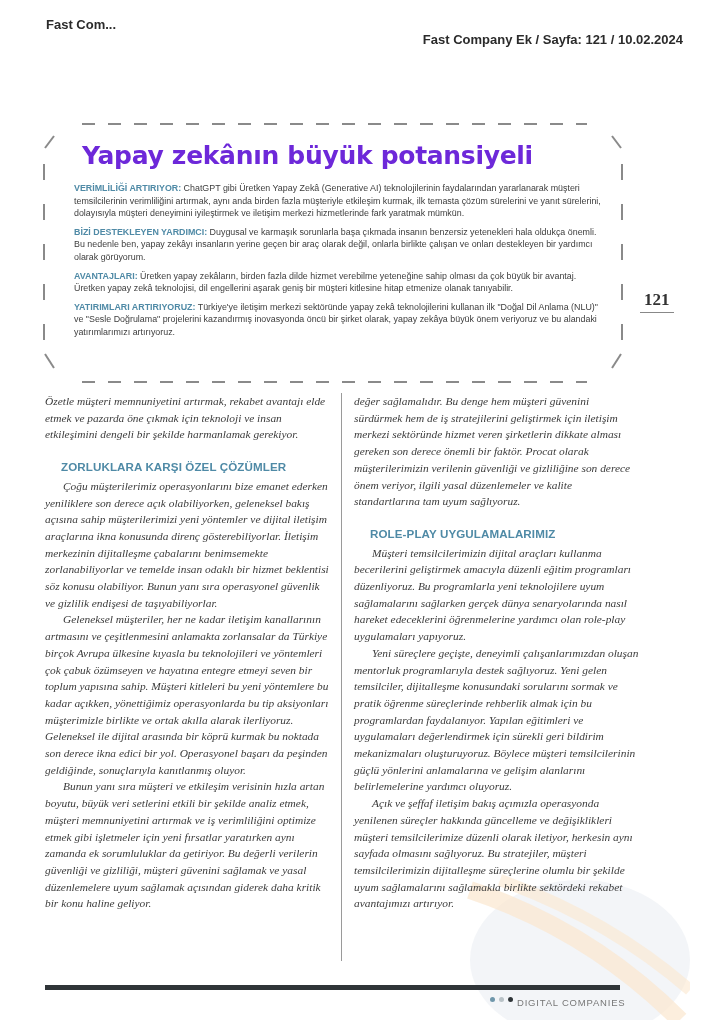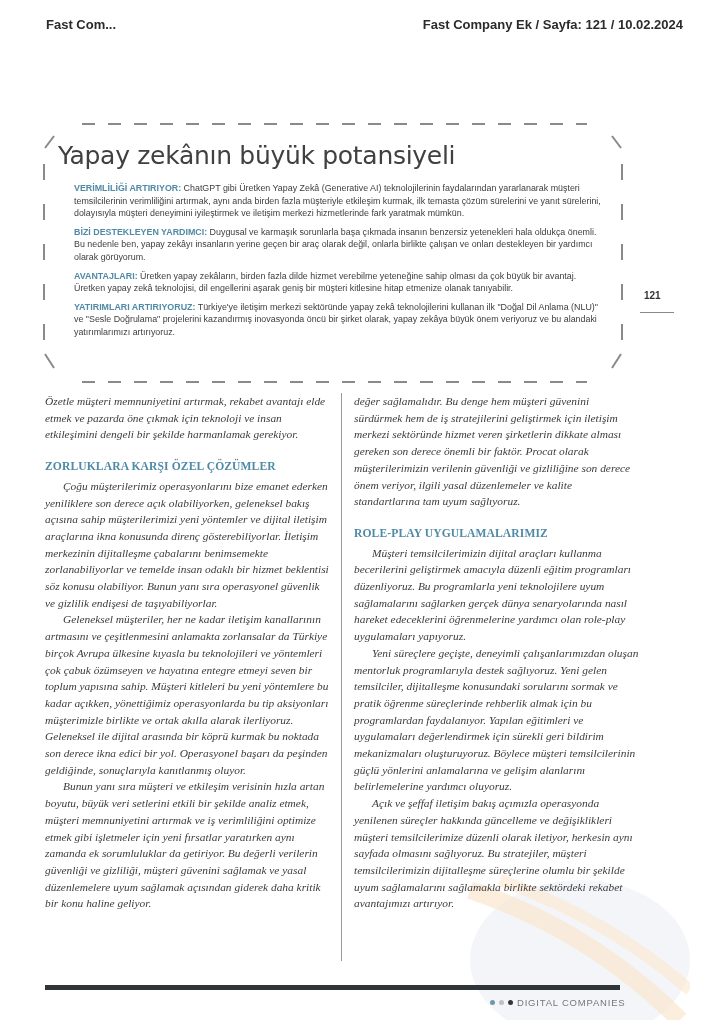--- a/index.html
+++ b/index.html
@@ -2,52 +2,52 @@
 <html><head>
 <meta charset="utf-8">
 <style>
   html, body { margin: 0; padding: 0; background: #ffffff; }
   body { width: 701px; height: 1024px; position: relative; overflow: hidden;
          font-family: "Liberation Serif", serif; color: #3a3a3a; }
 
   .hdr-left, .hdr-right { position: absolute; top: 17px; font-family: "Liberation Sans", sans-serif;
          font-size: 13px; font-weight: bold; color: #2b2b2b; padding-left: 28px; }
   .hdr-left { left: 18px; }
-  .hdr-right { right: 18px; }
+  .hdr-right { right: 18px; margin-top: 15px; }
 
   
   .box { position: absolute; left: 42px; top: 118px; width: 582px; height: 270px; }
   .box svg.frame { position: absolute; left: 0; top: 0; width: 582px; height: 270px; overflow: visible; }
-  .box-title { position: absolute; left: 16px; top: 23px; font-family: "DejaVu Sans", sans-serif;
-         font-weight: normal; font-size: 25px; color: #404040; letter-spacing: -0.3px; margin: 0; }
+  .box-title { position: absolute; left: 40px; top: 23px; font-family: "DejaVu Sans", sans-serif;
+         font-weight: bold; font-size: 25px; color: #6d28d9; letter-spacing: -0.3px; margin: 0; }
   .box-body { position: absolute; left: 32px; top: 64px; width: 530px;
          font-family: "Liberation Sans", sans-serif; font-size: 8.9px; line-height: 12.6px; color: #3d3d3d; }
   .box-para { margin: 0 2px 6px 0; }
   .box-lead { color: #4f8aa6; font-weight: bold; }
 
-  .page-num { position: absolute; left: 644px; top: 290px; font-family: Liberation Sans, sans-serif;
-         font-weight: bold; font-size: 10px; color: #333; }
+  .page-num { position: absolute; left: 644px; top: 290px; font-family: Liberation Serif, serif;
+         font-weight: bold; font-size: 17px; color: #333; }
   .page-num-rule { position: absolute; left: 640px; top: 312px; width: 34px; height: 1px; background: #888; }
 
   
   .col { position: absolute; top: 393px; font-size: 11.4px; line-height: 16.7px; color: #3b3b3b; }
   .col-left { left: 45px; width: 285px; }
   .col-right { left: 354px; width: 286px; }
   .col-rule { position: absolute; left: 341px; top: 393px; width: 1px; height: 568px; background: #9a9a9a; }
   .col p { margin: 0; text-align: left; font-style: italic; }
   .col p.ind { text-indent: 18px; }
-  .col h2 { font-family: Liberation Serif, serif; font-size: 11.6px; font-weight: bold;
-         color: #4f8aa6; margin: 16px 0 2px 0; letter-spacing: 0.1px; }
+  .col h2 { font-family: Liberation Sans, sans-serif; font-size: 11.6px; font-weight: bold;
+         color: #4f8aa6; margin: 16px 0 2px 16px; letter-spacing: 0.1px; }
 
   
   .watermark { position: absolute; left: 430px; top: 870px; width: 260px; height: 150px; pointer-events: none; }
 
   .footer-rule { position: absolute; left: 45px; top: 985px; width: 575px; height: 5px; background: #2f3538; }
   .footer-brand { position: absolute; left: 490px; top: 997px; font-family: "Liberation Sans", sans-serif;
-         font-size: 9.5px; letter-spacing: 0.8px; color: #777; display: flex; align-items: center; gap: 4px; }
+         font-size: 9.5px; letter-spacing: 0.8px; color: #777; display: flex; align-items: flex-start; gap: 4px; }
   .dot { width: 5px; height: 5px; border-radius: 50%; display: inline-block; }
 </style>
 </head>
 <body>
 
 <div class="hdr-left">Fast Com...</div>
 <div class="hdr-right">Fast Company Ek / Sayfa: 121 / 10.02.2024</div>
 
 <div class="box">
   <svg class="frame" viewBox="0 0 582 270">

